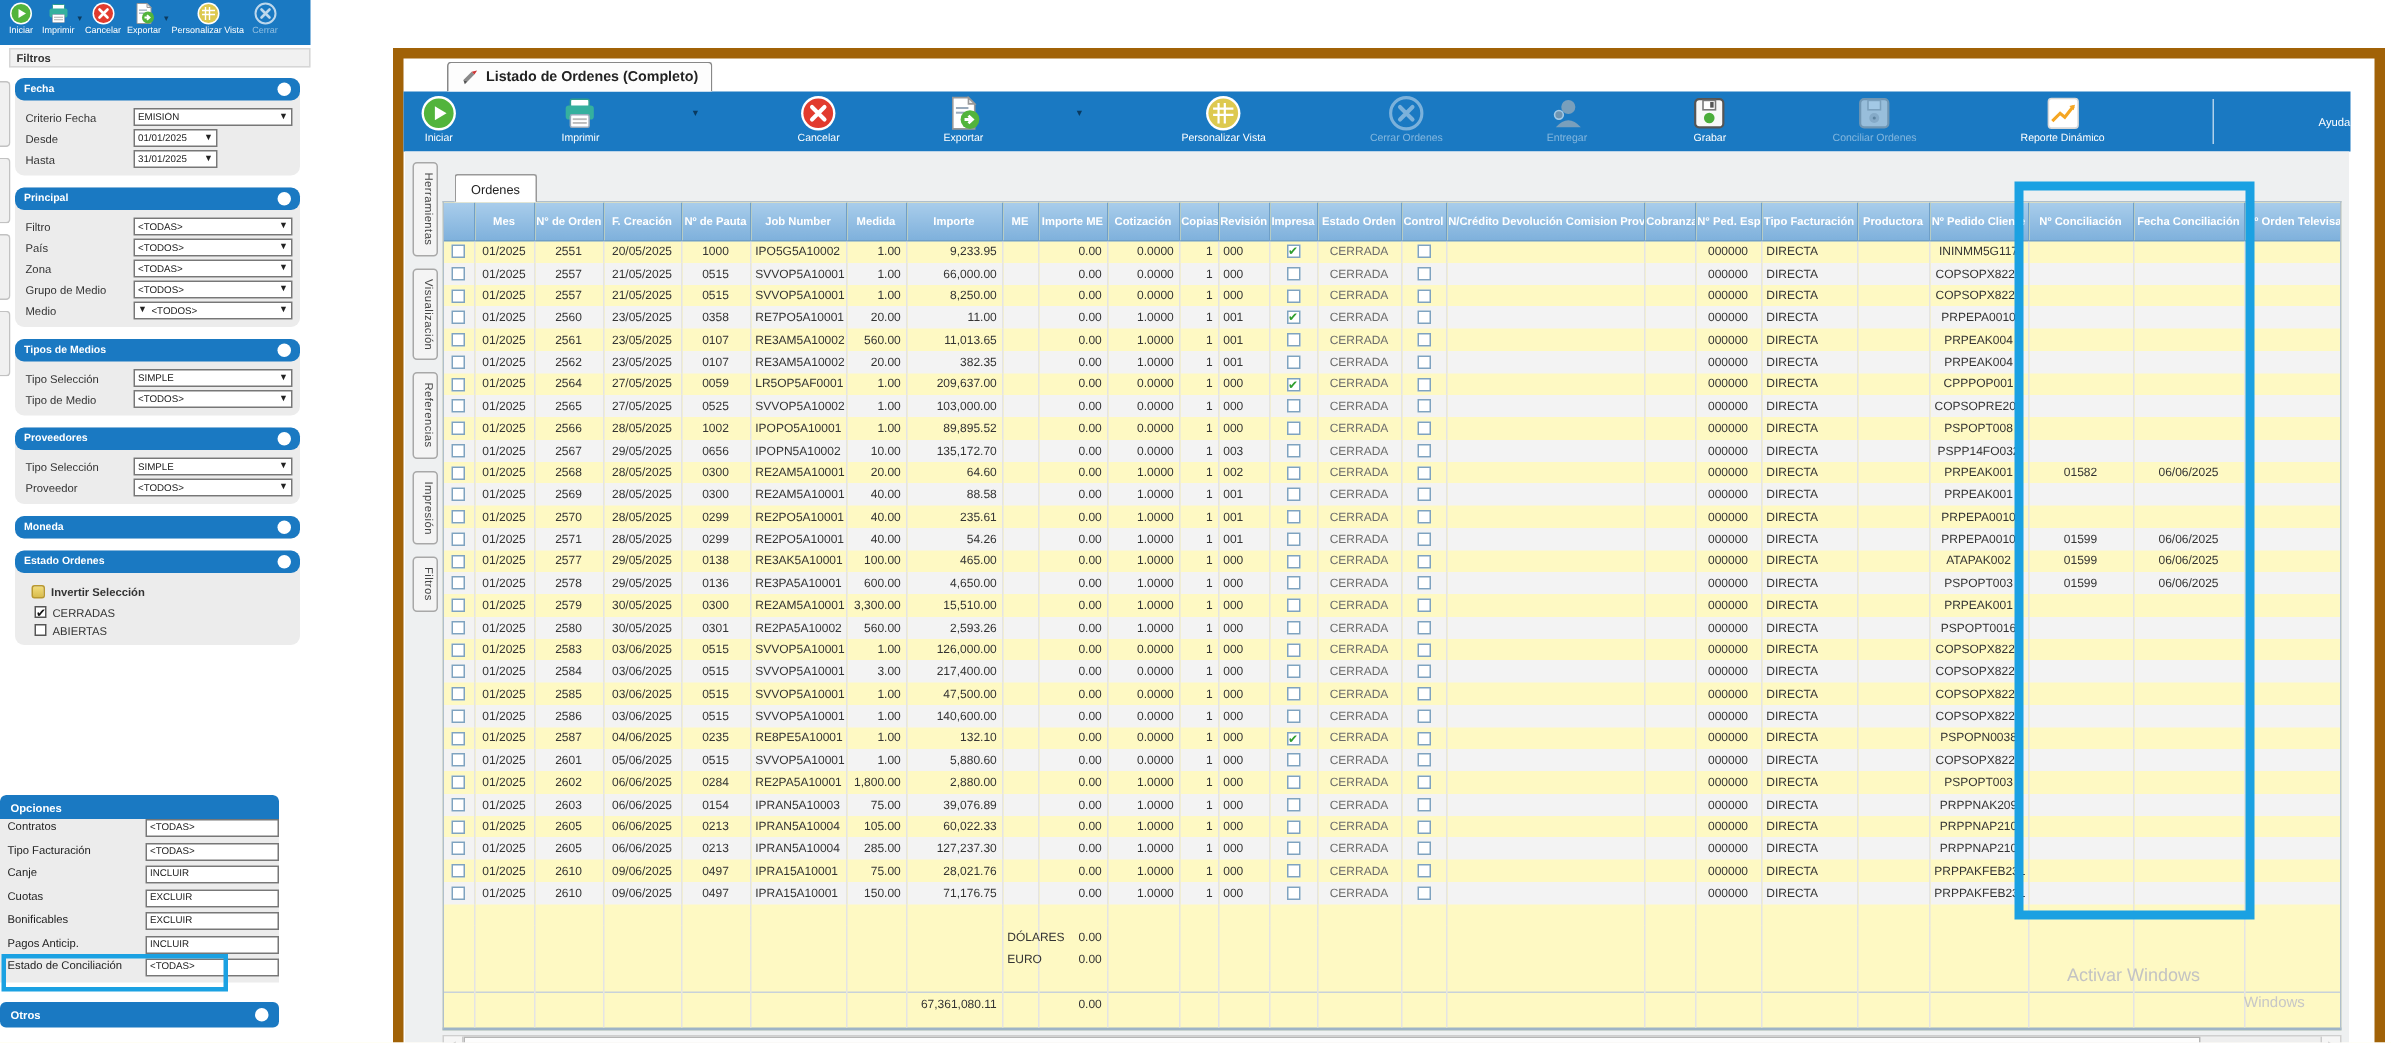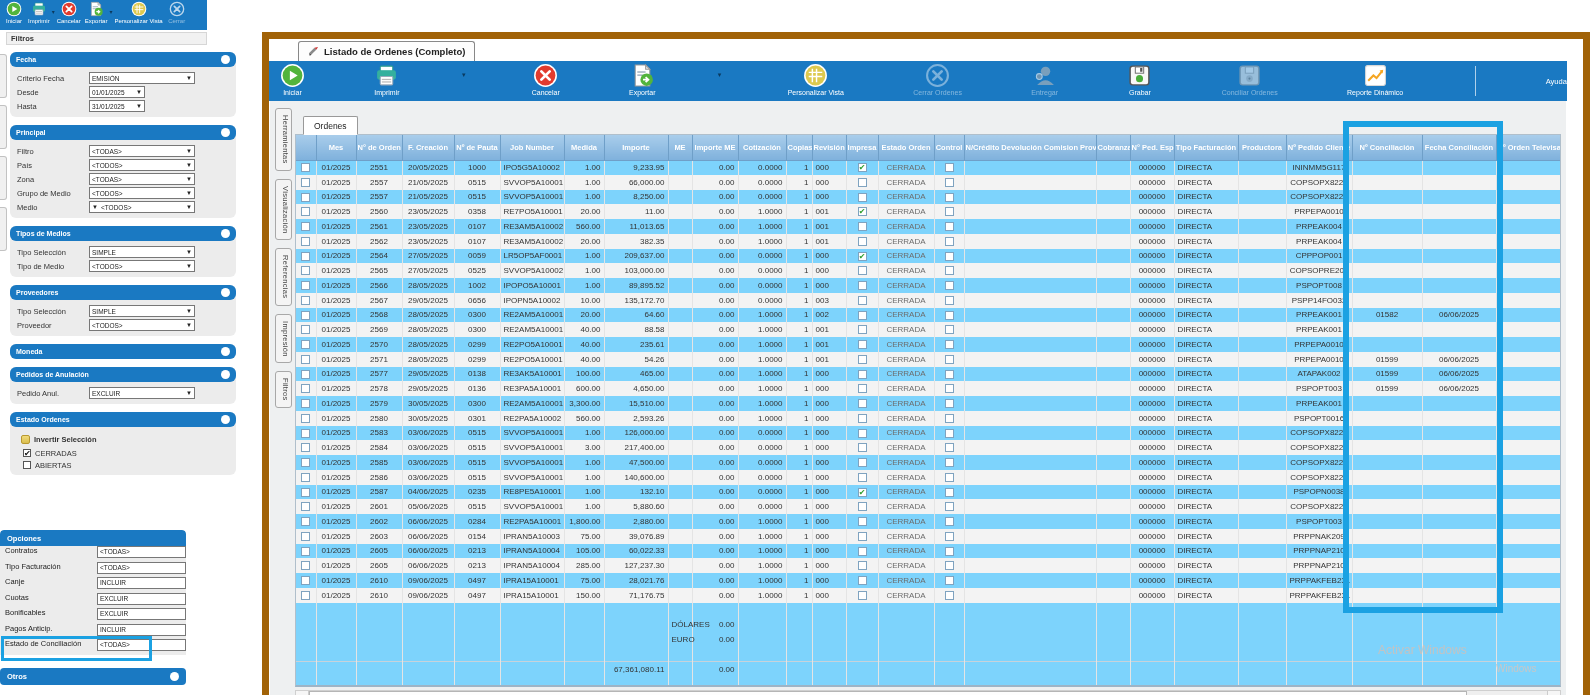--- a/index.html
+++ b/index.html
@@ -13,21 +13,21 @@
 .mini-toolbar{position:absolute;left:0;top:0;width:207px;height:30px;background:#1a79c2;display:flex;align-items:flex-start;overflow:hidden;padding:1px 0 0 2px;}
 .mbtn{display:flex;flex-direction:column;align-items:center;min-width:24px;padding:0 2px;}
 .mbtn .ticon{width:16px;height:16px;}
 .mbtn .tlabel{font-size:6px;color:#fff;white-space:nowrap;margin-top:1px;}
 .mbtn.dis .tlabel{color:rgba(255,255,255,.5);}
 .mdd{font-size:6px;color:#0b3a5e;margin-top:7px;}
 .panel-title{position:absolute;left:6px;top:32px;width:201px;height:13px;background:#f1f1f1;border:1px solid #d6d6d6;font-size:7.5px;font-weight:bold;color:#333;line-height:11px;padding-left:4px;}
 .micro-tabs{position:absolute;left:0;top:54px;width:8px;}
 .microtab{width:7px;height:44px;margin-bottom:7px;background:#f0f0f0;border:1px solid #c2c2c2;border-left:none;border-radius:0 3px 3px 0;}
 .sections{position:absolute;left:0;top:52px;width:207px;}
-.card{margin:0 0 8px 10px;width:226px;background:#ececec;border-radius:6px;}
+.card{margin:0 0 8px 10px;width:190px;background:#ececec;border-radius:6px;}
 .card-h{height:15px;background:#1a79c2;border-radius:6px;display:flex;align-items:center;padding:0 6px;}
 .card-h .t{font-size:7px;font-weight:bold;color:#fff;flex:1;white-space:nowrap;}
 .card-h .circle{width:9px;height:9px;border-radius:50%;background:#fff;flex:0 0 auto;}
 .card-b{padding:4px 3px 4px 7px;}
 .frow{display:flex;align-items:center;height:14px;}
 .frow .lab{width:72px;font-size:7.5px;color:#333;white-space:nowrap;}
 .sel{height:12px;border:1px solid #777;background:#fff;display:flex;align-items:center;padding:0 2px;}
 .sel.wide{width:106px;}
 .sel.narrow{width:56px;}
 .sel .selv{flex:1;font-size:6.5px;color:#222;white-space:nowrap;overflow:hidden;}
@@ -60,21 +60,21 @@
 .tbtn .tlabel{font-size:7px;color:#fff;white-space:nowrap;margin-top:1px;}
 .tbtn.dis .tlabel{color:rgba(255,255,255,.45);}
 .tbtn.dis .ticon{opacity:.6;}
 .dd{font-size:7px;color:#0a3a60;margin:0 2px 12px -2px;}
 .tsep{width:1px;height:30px;background:rgba(255,255,255,.65);margin:0 10px 0 8px;}
 .help{font-size:7.5px;color:#fff;}
 .mainbody{position:absolute;left:1px;top:62px;width:1296px;height:624px;background:#eef0f1;overflow:hidden;}
 .vtabs{position:absolute;left:2px;top:7px;width:22px;}
 .vtab{writing-mode:vertical-rl;font-size:7.5px;color:#444;background:#f4f4f4;border:1px solid #a8a8a8;border-radius:3px;padding:6px 1px;margin:0 0 8px 3px;width:17px;letter-spacing:.3px;white-space:nowrap;}
 .gridtab{position:absolute;left:33px;top:15px;height:19px;background:#fff;border:1px solid #999;border-bottom:1px solid #fff;border-radius:2px 2px 0 0;font-size:8.5px;color:#222;display:flex;align-items:center;padding:0 10px;z-index:3;}
-.grid-wrap{position:absolute;left:25px;top:33px;width:1266px;height:553px;background:#7dd3fc;border:1px solid #b0bfcb;border-bottom:2px solid #9db4c6;overflow:hidden;z-index:2;}
+.grid-wrap{position:absolute;left:25px;top:33px;width:1266px;height:553px;background:#fef9c3;border:1px solid #b0bfcb;border-bottom:2px solid #9db4c6;overflow:hidden;z-index:2;}
 table{border-collapse:collapse;table-layout:fixed;width:1264px;}
 th{height:25px;background:linear-gradient(#a9cdeb,#7fb1dc);color:#fff;font-size:7.5px;font-weight:bold;border-right:1px solid #6f9fc8;border-bottom:1px solid #6f9fc8;white-space:nowrap;overflow:hidden;text-align:center;padding:0 1px;}
 td{height:14.75px;font-size:8px;color:#333;border-right:1px solid #e4e4e4;padding:0 3px;white-space:nowrap;overflow:hidden;}
 tr.odd td{background:#f3f3f3;}
 td.al{text-align:left}
 td.ac{text-align:center}
 td.ar{text-align:right}
 td.gray{color:#6c6c6c;}
 td .cb{display:inline-block;width:9px;height:9px;border:1px solid #7fa3c0;background:#fff;font-size:8px;line-height:8px;color:#2f9e2f;text-align:center;vertical-align:middle;}
 td.ov{overflow:visible;}
@@ -286,35 +286,20 @@
                 <span class="selv">&lt;TODOS&gt;</span>
                 <span class="arr">▼</span>
               </div>
             </div>
           </div>
         </div>
         <div class="card">
           <div class="card-h">
             <span class="t">Moneda</span>
             <span class="circle"></span>
-          </div>
-        </div>
-        <div class="card">
-          <div class="card-h">
-            <span class="t">Pedidos de Anulación</span>
-            <span class="circle"></span>
-          </div>
-          <div class="card-b">
-            <div class="frow">
-              <span class="lab">Pedido Anul.</span>
-              <div class="sel wide">
-                <span class="selv">EXCLUIR</span>
-                <span class="arr">▼</span>
-              </div>
-            </div>
           </div>
         </div>
         <div class="card">
           <div class="card-h">
             <span class="t">Estado Ordenes</span>
             <span class="circle"></span>
           </div>
           <div class="card-b">
             <div class="invrow">
               <span class="invicon"></span>

